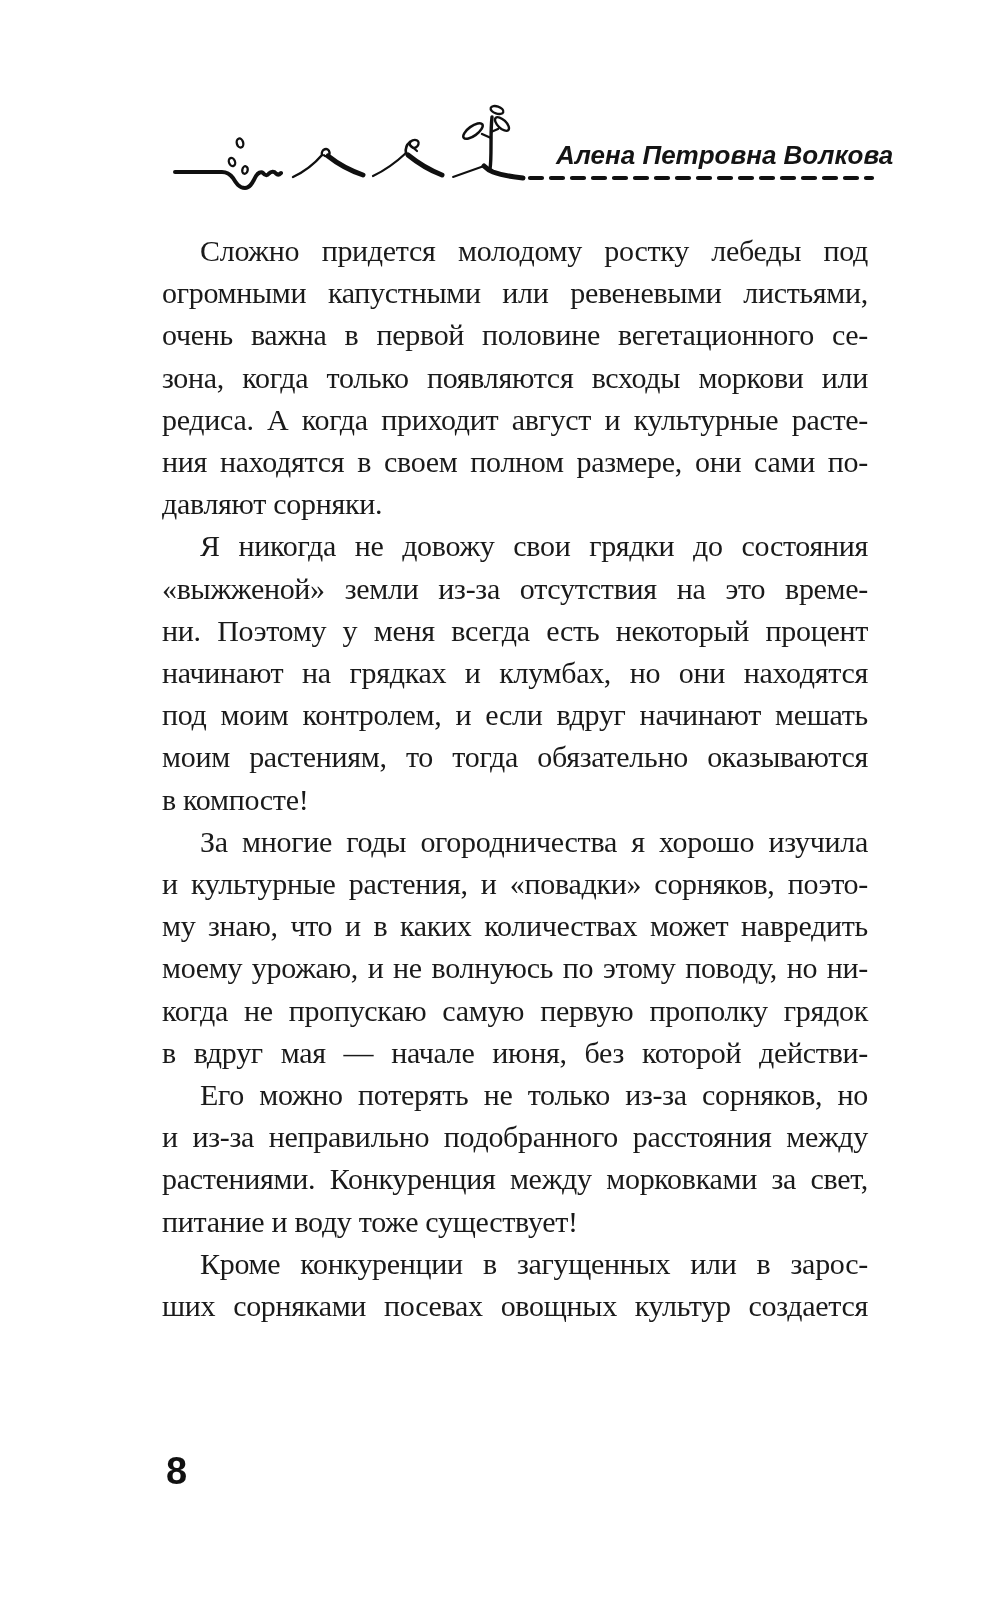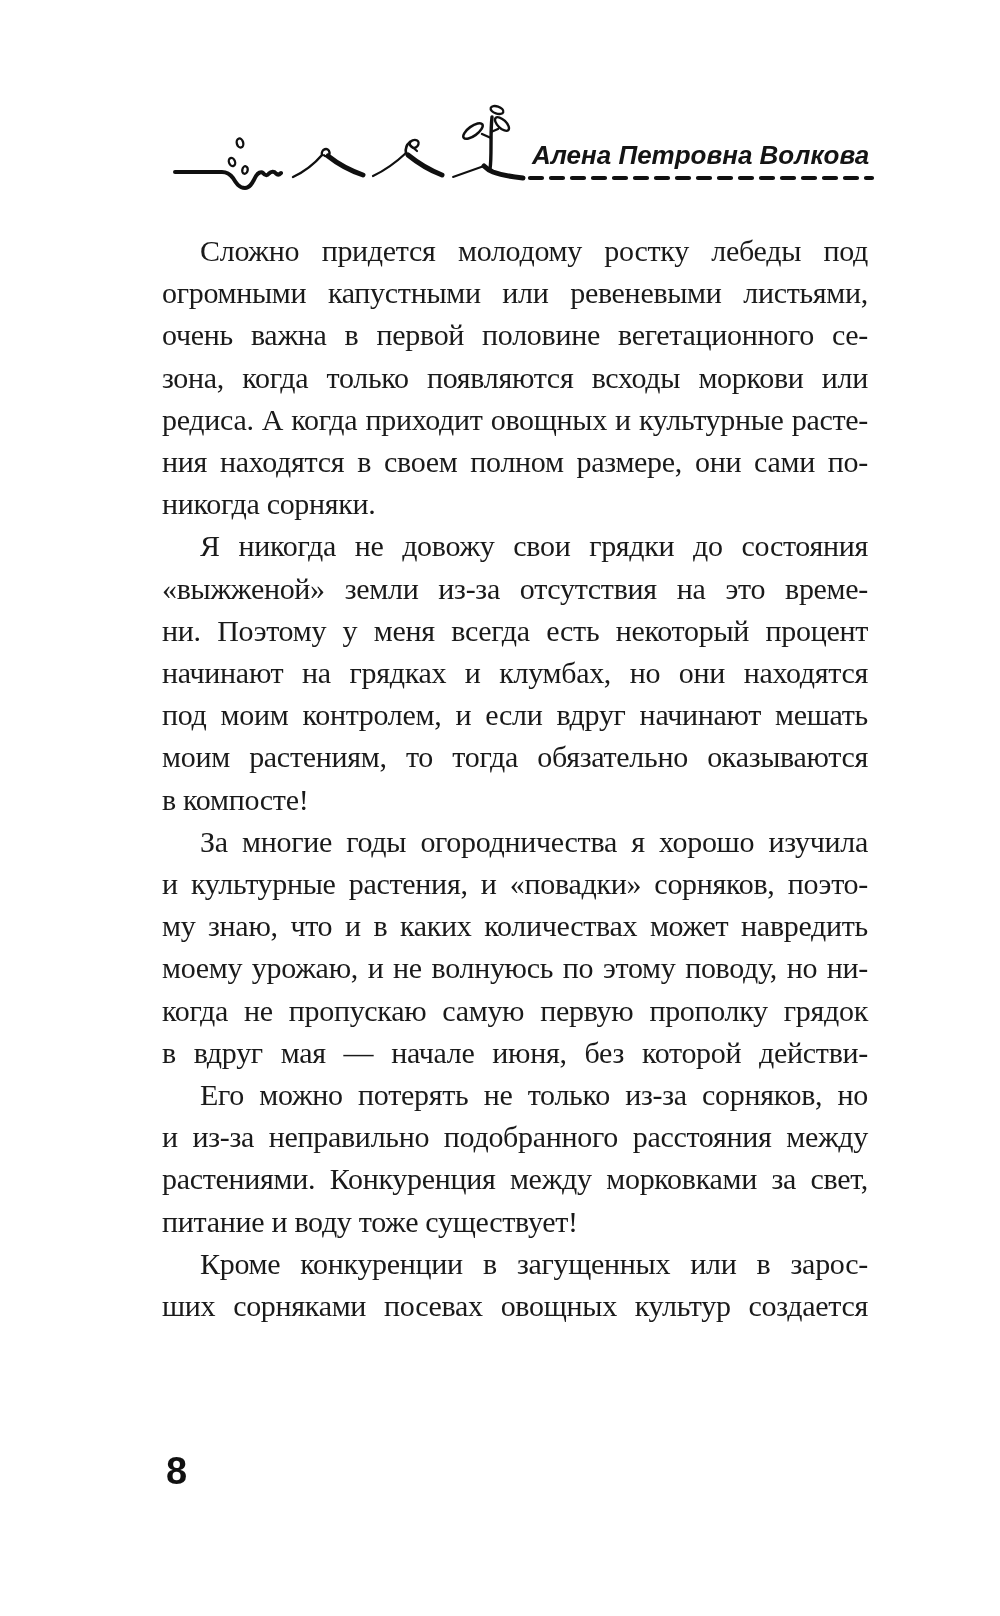--- a/index.html
+++ b/index.html
@@ -18,21 +18,21 @@
   
   .header-art {
     position: absolute;
     left: 150px;
     top: 95px;
     width: 730px;
     height: 100px;
   }
   .author-name {
     position: absolute;
-    left: 532px;
+    left: 556px;
     top: 142px;
     width: 330px;
     font-family: "Liberation Sans", sans-serif;
     font-style: italic;
     font-weight: bold;
     font-size: 26px;
     line-height: 26px;
     color: #141414;
     white-space: nowrap;
   }
@@ -110,23 +110,23 @@
   </svg>
 
   <div class="author-name">Алена Петровна Волкова</div>
 
   <div class="text-block">
       <div class="paragraph">
         <div class="line first">Сложно придется молодому ростку лебеды под</div>
         <div class="line">огромными капустными или ревеневыми листьями,</div>
         <div class="line">очень важна в первой половине вегетационного се-</div>
         <div class="line">зона, когда только появляются всходы моркови или</div>
-        <div class="line">редиса. А когда приходит овощных и культурные расте-</div>
+        <div class="line">редиса. А когда приходит август и культурные расте-</div>
         <div class="line">ния находятся в своем полном размере, они сами по-</div>
-        <div class="line last">никогда сорняки.</div>
+        <div class="line last">давляют сорняки.</div>
       </div>
       <div class="paragraph">
         <div class="line first">Я никогда не довожу свои грядки до состояния</div>
         <div class="line">«выжженой» земли из-за отсутствия на это време-</div>
         <div class="line">ни. Поэтому у меня всегда есть некоторый процент</div>
         <div class="line">начинают на грядках и клумбах, но они находятся</div>
         <div class="line">под моим контролем, и если вдруг начинают мешать</div>
         <div class="line">моим растениям, то тогда обязательно оказываются</div>
         <div class="line last">в компосте!</div>
       </div>

